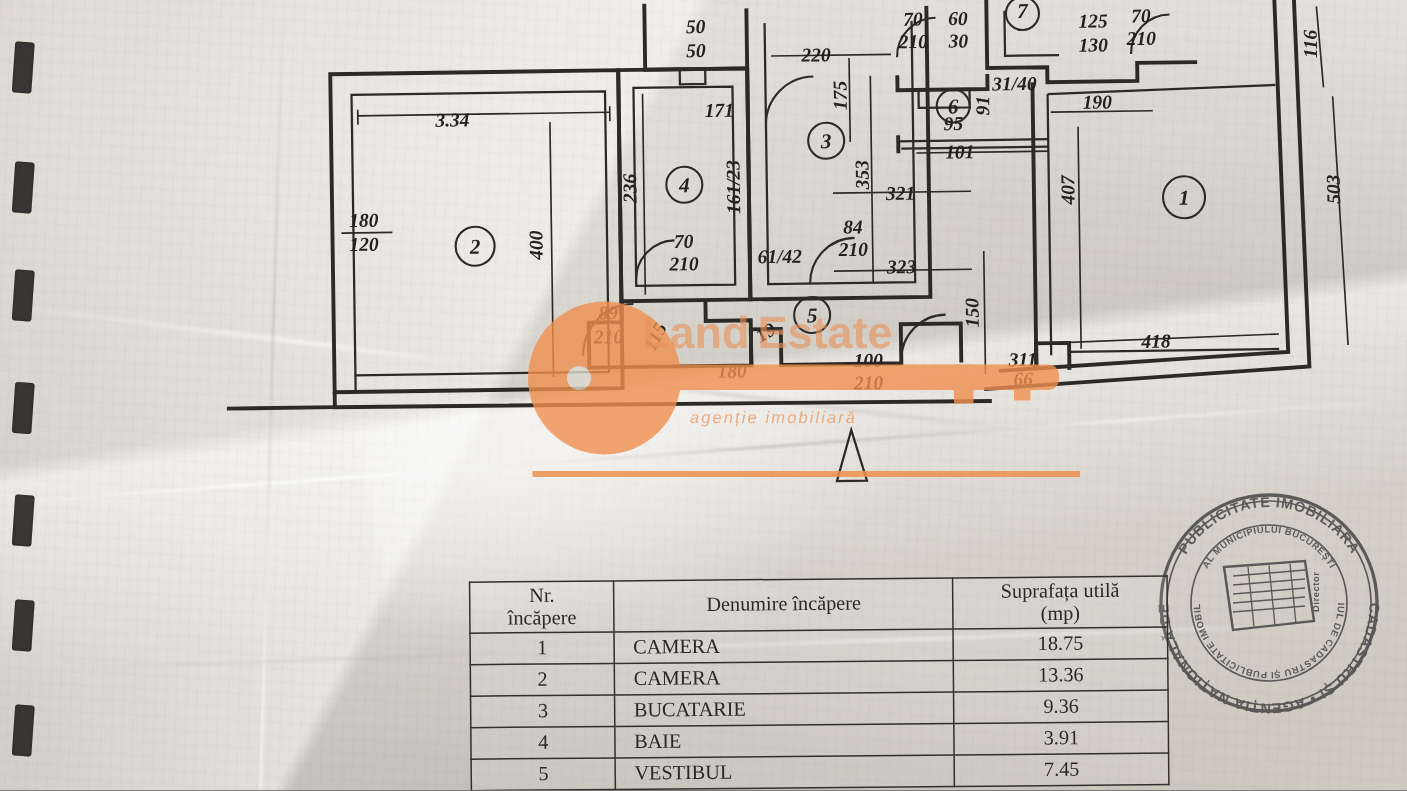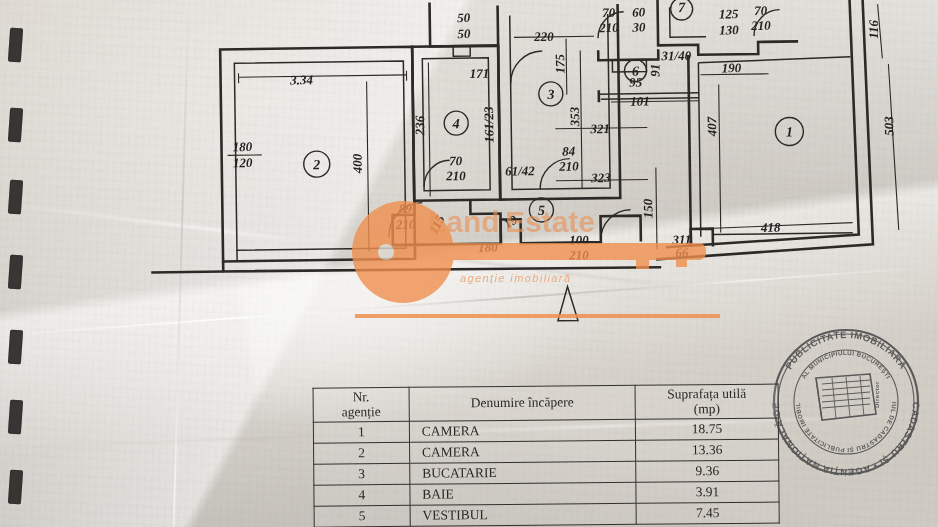--- a/index.html
+++ b/index.html
@@ -320,21 +320,21 @@
       <path d="M 66 56 L 70 96 M 80 55 L 84 95 M 94 54 L 98 94" stroke-width="0.9"></path>
     </g>
   </svg>
 
   <div id="tablewrap">
     <table id="roomtable">
       <thead>
         <tr class="hdr">
           <td class="col-nr">
             <span class="hdr-two">Nr.</span>
-            <span class="hdr-two">agenție</span>
+            <span class="hdr-two">încăpere</span>
           </td>
           <td class="col-den" style="text-align:center;padding-left:4px !important;">Denumire încăpere</td>
           <td class="col-sup">
             <span class="hdr-two">Suprafața utilă</span>
             <span class="hdr-two">(mp)</span>
           </td>
         </tr>
       </thead>
       <tbody id="tbody">
           <tr>

